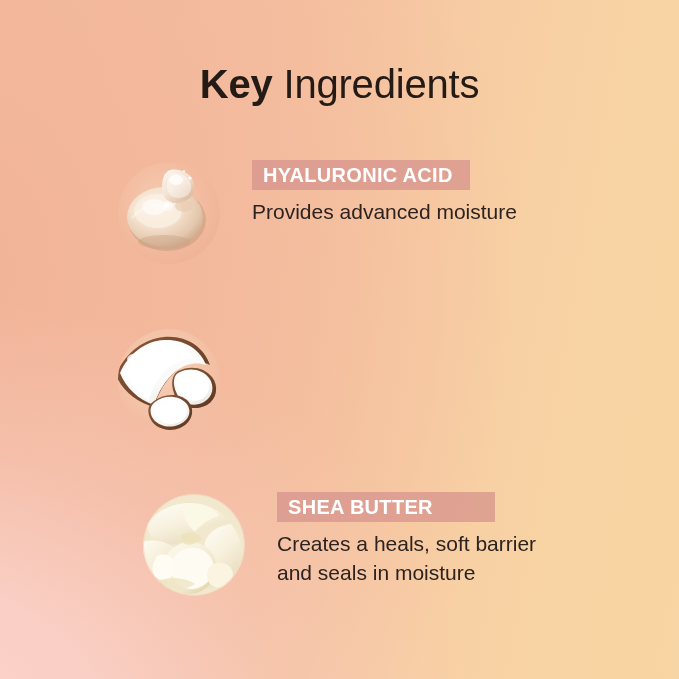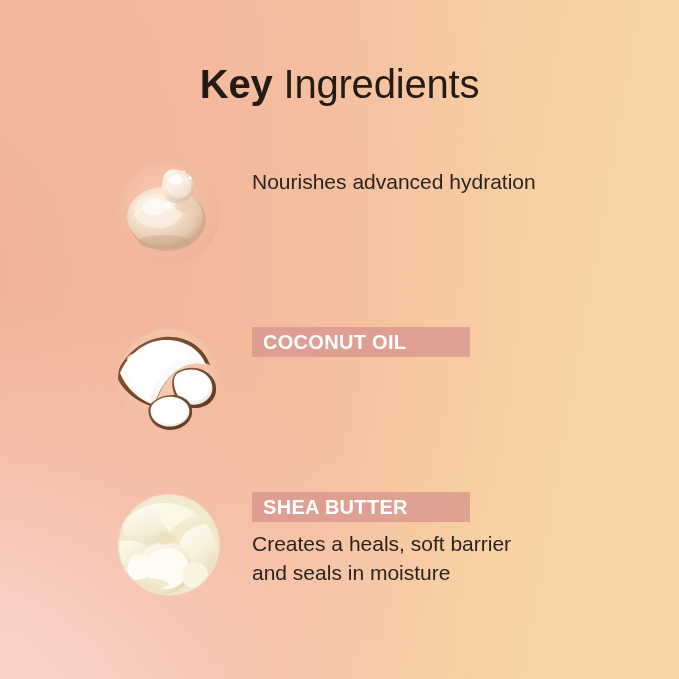--- a/index.html
+++ b/index.html
@@ -43,21 +43,21 @@
   
   .row {
     position:absolute;
     left:0; right:0;
     height:120px;
     display:flex;
     align-items:flex-start;
   }
   #row-0 { top:160px; }
   #row-1 { top:327px; }
-  #row-2 { top:492px; }
+  #row-2 { top:492px;margin-left:25px; }
 
   .thumb-wrap {
     position:absolute;
     left:118px;
     top:2px;
     width:102px; height:102px;
   }
   .thumb {
     width:102px; height:102px;
     border-radius:50%;
@@ -145,21 +145,24 @@
           <circle cx="49" cy="43" r="2.4" fill="#FFFFFF" opacity="0.85"></circle>
           <ellipse cx="66" cy="44" rx="9" ry="6" fill="#E8CCB0" opacity="0.7"></ellipse>
           <circle cx="72" cy="16" r="1.6" fill="#FFFFFF" opacity="0.9"></circle>
           <circle cx="66" cy="9" r="1.1" fill="#FFFFFF" opacity="0.8"></circle>
           <path d="M14 56 C22 46 34 42 44 44" stroke="#FFFFFF" stroke-opacity="0.3" stroke-width="3" fill="none"></path>
           <ellipse cx="46" cy="80" rx="26" ry="7" fill="#C9A184" opacity="0.45"></ellipse>
         </svg>
       </div>
     </div>
     <div class="text-col">
-      <p class="desc">Nourishes advanced hydration</p>
+      <div class="label-bar">
+        <span class="label-text">HYALURONIC ACID</span>
+      </div>
+      <p class="desc">Provides advanced moisture</p>
     </div>
   </div>
 
   <div class="row" id="row-1">
     <div class="thumb-wrap">
       <div class="thumb">
         <svg viewBox="0 0 102 102" xmlns="http://www.w3.org/2000/svg" aria-hidden="true">
           <defs>
             <radialGradient id="g2bg" cx="45%" cy="40%" r="80%">
               <stop offset="0%" stop-color="#F7CFB6"></stop>
@@ -183,23 +186,20 @@
           <path d="M60 44 C71 38 84 40 91 49 C97 57 95 68 86 73 C77 78 65 76 60 67 C55 58 54 48 60 44 Z" fill="url(#g2flesh)"></path>
           <path d="M63 46 C73 41 84 43 89 51 C93 57 91 66 84 70 C76 74 67 71 63 64 C59 57 58 49 63 46 Z" fill="#FFFFFF"></path>
           <path d="M36 72 C46 64 62 64 70 72 C78 81 74 94 62 99 C50 104 36 99 32 89 C29 81 30 76 36 72 Z" fill="url(#g2shell)"></path>
           <path d="M37 73 C46 66 60 66 68 74 C75 82 71 92 60 96 C50 100 38 96 34 88 C31 81 33 76 37 73 Z" fill="url(#g2flesh)"></path>
           <path d="M40 75 C48 69 60 70 66 76 C72 83 68 91 59 94 C50 97 41 93 38 86 C36 81 37 77 40 75 Z" fill="#FFFFFF"></path>
           <ellipse cx="20" cy="30" rx="11" ry="6" fill="#FFFFFF" opacity="0.8"></ellipse>
         </svg>
       </div>
     </div>
     <div class="text-col">
-      <div class="label-bar">
-        <span class="label-text">COCONUT OIL</span>
-      </div>
     </div>
   </div>
 
   <div class="row" id="row-2">
     <div class="thumb-wrap">
       <div class="thumb">
         <svg viewBox="0 0 102 102" xmlns="http://www.w3.org/2000/svg" aria-hidden="true">
           <defs>
             <radialGradient id="g3bg" cx="45%" cy="40%" r="80%">
               <stop offset="0%" stop-color="#FBE0D2"></stop>

